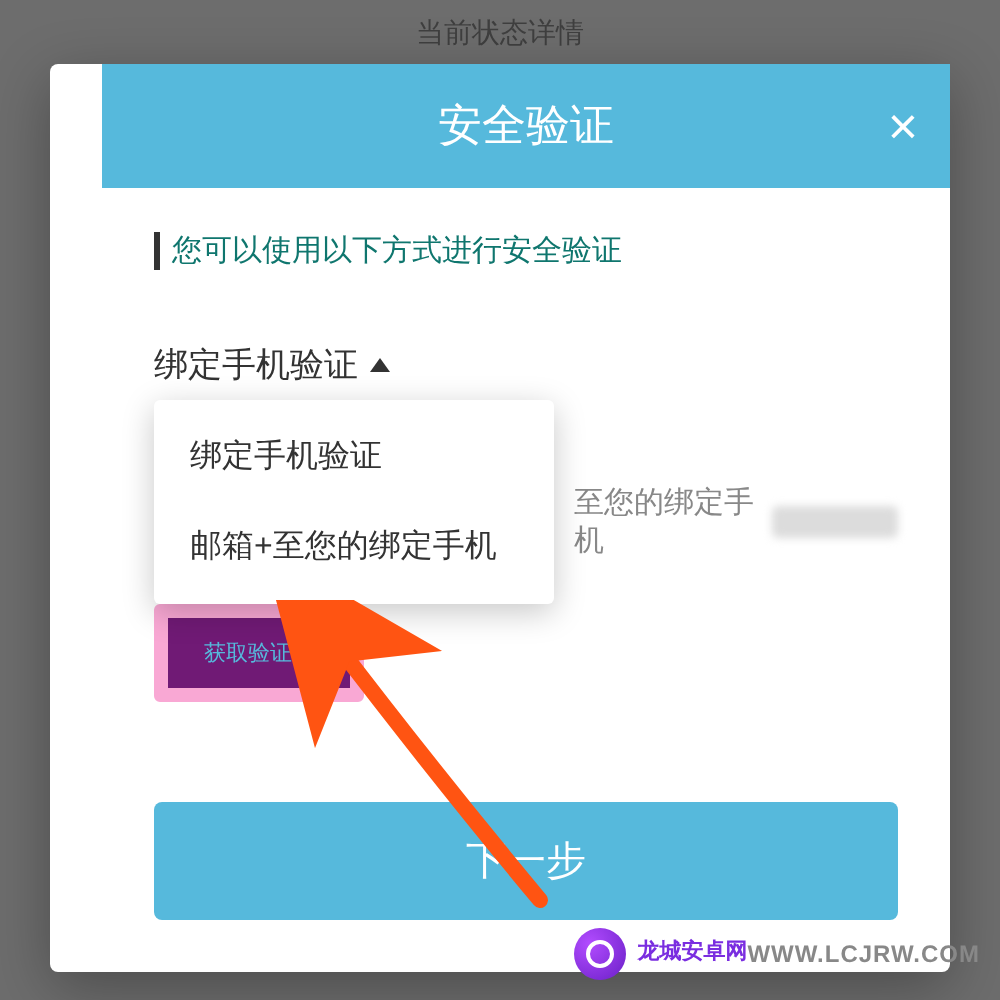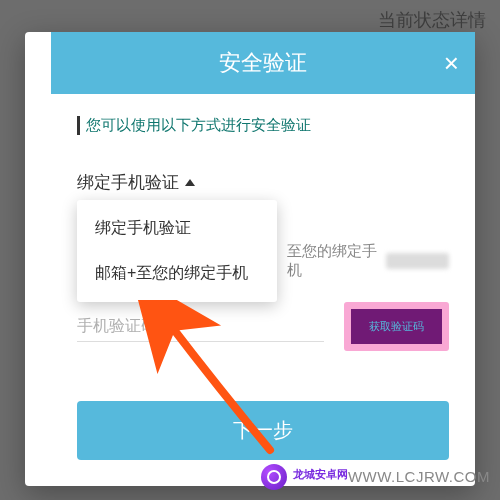--- a/index.html
+++ b/index.html
@@ -8,23 +8,23 @@
       height: 500px;
       font-family: "Microsoft YaHei", "PingFang SC", sans-serif;
       background: #a8a8a8;
       position: relative;
       overflow: hidden;
     }
     
     
     .bg-header {
       display: flex;
-      justify-content: flex-end;
+      justify-content: center;
       padding: 8px 14px;
-      font-size: 18px;
+      font-size: 14px;
       color: #333;
       opacity: 0.6;
     }
     
     
     .modal-backdrop {
       position: absolute;
       inset: 0;
       background: rgba(0,0,0,0.35);
     }
@@ -207,21 +207,21 @@
       border:2px solid #fff;
       border-radius:50%;
       top:6px;left:6px;
     }
     .wm-text {
       display: flex; flex-direction: row;
       font-size: 11px;
       line-height: 1.2;
     }
     .wm-text .t1 { color: #7a2de0; font-weight: bold; }
-    .wm-text .t2 { color: #888; font-size: 15px; letter-spacing: 0.5px; }
+    .wm-text .t2 { color: #888; font-size: 12px; letter-spacing: 0.5px; font-weight: bold; }
   </style>
 </head>
 <body>
 
 <div class="bg-header">
   <span>当前状态</span>
   <span>详情</span>
 </div>
 
 <div class="modal-backdrop"></div>
@@ -244,21 +244,20 @@
       <div class="dropdown-item">绑定手机验证</div>
       <div class="dropdown-item">邮箱+至您的绑定手机</div>
     </div>
     
     <div class="hint-row">
       <span>至您的绑定手机</span>
       <span class="blurred"></span>
     </div>
     
     <div class="code-row">
-      <input class="code-input" placeholder="手机验证码" style="">
       <div class="get-code-btn">获取验证码</div>
     </div>
     
     <button class="next-btn">下一步</button>
   </div>
 </div>
 
 <svg class="arrow-annot" width="160" height="160">
   <defs>
     <marker id="ah" markerWidth="14" markerHeight="14" refX="5" refY="5" orient="auto">

